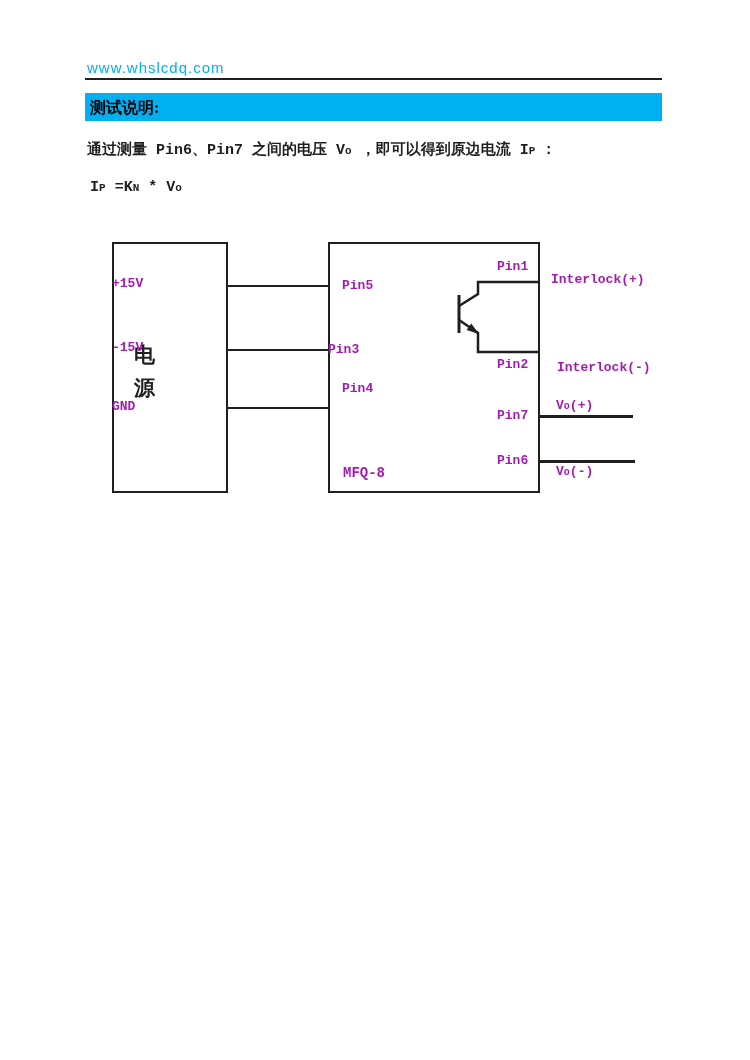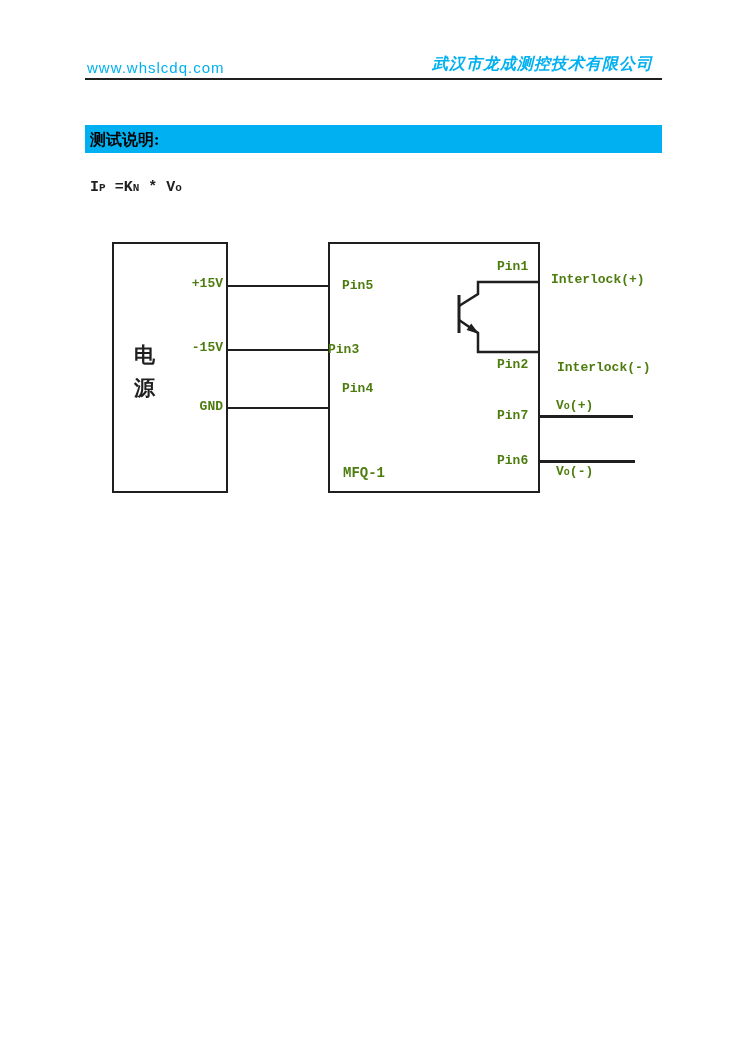--- a/index.html
+++ b/index.html
@@ -1,63 +1,65 @@
 <!DOCTYPE html>
 <html><head>
 <meta charset="utf-8">
 <style>
   html,body{margin:0;padding:0;background:#fff;}
   .page{
     position:relative;width:750px;height:1060px;background:#ffffff;
     font-family:"Liberation Sans",sans-serif;color:#1f1f1f;overflow:hidden;
   }
   .abs{position:absolute;}
-  .mono{font-family:"Liberation Mono","DejaVu Sans Mono",monospace;font-weight:bold;color:#4d7c0f;}
+  .mono{font-family:"Liberation Mono","DejaVu Sans Mono",monospace;font-weight:bold;color:#a21caf;}
   .hline{position:absolute;background:#1f1f1f;}
   
   .site-url{left:87px;top:59px;font-size:15px;letter-spacing:1px;color:#00b0f0;}
   .company{right:97px;top:54px;font-size:16px;font-weight:bold;font-style:italic;
            font-family:"Liberation Serif",serif;color:#00b0f0;letter-spacing:1px;}
   .header-rule{left:85px;top:78px;width:577px;height:2px;}
   
-  .banner{left:85px;top:93px;width:577px;height:28px;background:#00b0f0;margin-top:32px;}
+  .banner{left:85px;top:93px;width:577px;height:28px;background:#00b0f0;}
   .banner-title{padding-left:5px;line-height:29px;font-size:16px;font-weight:bold;color:#000;
                 font-family:"Liberation Serif",serif;}
   
   .para{left:87px;top:140px;font-size:15px;font-weight:bold;
         font-family:"Liberation Mono","DejaVu Sans Mono","Liberation Serif",monospace;}
   .para .sub{font-size:11px;}
   .formula{left:90px;top:179px;font-size:15px;font-weight:bold;
         font-family:"Liberation Mono","DejaVu Sans Mono",monospace;}
   .formula .sub{font-size:11px;}
   
   .dbox{position:absolute;border:2px solid #1f1f1f;box-sizing:border-box;background:#fff;}
   .power-box{left:112px;top:242px;width:116px;height:251px;}
   .module-box{left:328px;top:242px;width:212px;height:251px;}
   .power-label{left:134px;top:339px;font-size:21px;font-weight:bold;line-height:33px;
                font-family:"Liberation Serif",serif;}
   .lbl{position:absolute;font-size:13px;line-height:13px;}
-  .lbl-r{width:105px;left:118px;text-align:right;}
+  .lbl-r{width:105px;left:112px;}
   .model-lbl{font-size:14px;}
   .sub-s{font-size:10px;}
   svg.transistor{position:absolute;left:455px;top:276px;}
 </style>
 </head>
 <body>
 
 <div class="page">
 
   <div class="abs site-url">www.whslcdq.com</div>
-  <div class="abs company">武汉市龙成测控技术有限公司</div>
   <div class="hline header-rule"></div>
 
   <div class="abs banner">
     <div class="banner-title">测试说明:</div>
   </div>
 
+  <div class="abs para">
+    <span>通过测量 Pin6、Pin7 之间的电压 V</span><span class="sub">o</span><span> ，即可以得到原边电流 I</span><span class="sub">P</span><span> :</span>
+  </div>
 
   <div class="abs formula">
     <span>I</span><span class="sub">P</span><span> =K</span><span class="sub">N</span><span> * V</span><span class="sub">o</span>
   </div>
 
   <div>
 
     <div class="dbox power-box"></div>
     <div class="abs power-label">
       <div>电</div>
@@ -68,21 +70,21 @@
     <div class="lbl lbl-r mono" style="top:400px">GND</div>
 
     <div class="hline" style="left:227px;top:285px;width:102px;height:2px"></div>
     <div class="hline" style="left:227px;top:349px;width:102px;height:2px"></div>
     <div class="hline" style="left:227px;top:407px;width:102px;height:2px"></div>
 
     <div class="dbox module-box"></div>
     <div class="lbl mono" style="left:342px;top:279px">Pin5</div>
     <div class="lbl mono" style="left:328px;top:343px">Pin3</div>
     <div class="lbl mono" style="left:342px;top:382px">Pin4</div>
-    <div class="lbl mono model-lbl" style="left:343px;top:467px">MFQ-1</div>
+    <div class="lbl mono model-lbl" style="left:343px;top:467px">MFQ-8</div>
 
     <div class="lbl mono" style="left:497px;top:260px">Pin1</div>
     <div class="lbl mono" style="left:497px;top:358px">Pin2</div>
     <div class="lbl mono" style="left:497px;top:409px">Pin7</div>
     <div class="lbl mono" style="left:497px;top:454px">Pin6</div>
 
     <svg class="transistor" width="90" height="82" viewBox="0 0 90 82">
       <line x1="4" y1="19" x2="4" y2="57" stroke="#1f1f1f" stroke-width="3"></line>
       <polyline points="4,30 23,18 23,6 85,6" fill="none" stroke="#1f1f1f" stroke-width="2.5"></polyline>
       <polyline points="4,44 23,57 23,76 85,76" fill="none" stroke="#1f1f1f" stroke-width="2.5"></polyline>

